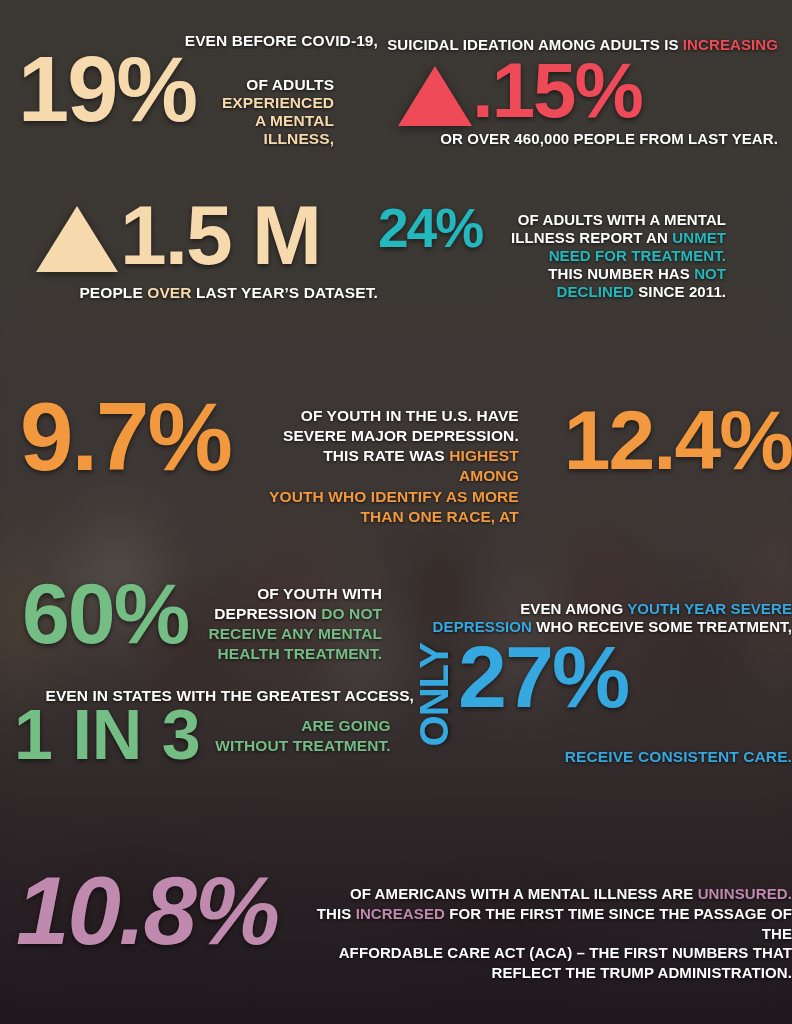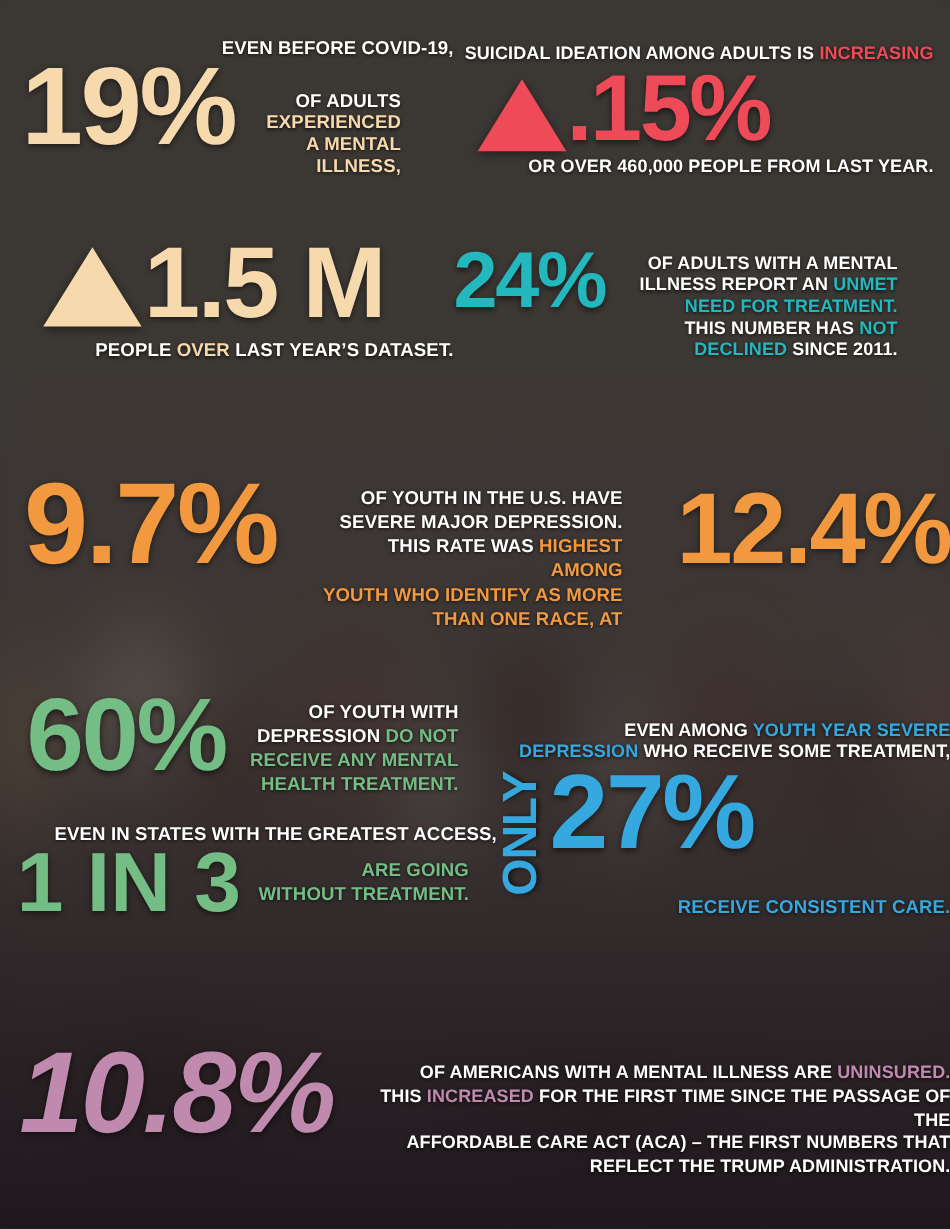--- a/index.html
+++ b/index.html
@@ -111,21 +111,21 @@
     border-left:37px solid transparent;
     border-right:37px solid transparent;
     border-bottom:60px solid #ef4a58;
     margin:10px 0 0 20px;
     filter:drop-shadow(0 2px 4px rgba(0,0,0,.5));
   }
   #b-15p .foot{font-size:15px;margin-top:4px;}
 
   
   #b-24{left:378px;top:206px;width:400px;display:flex;align-items:flex-start;}
-  #b-24 .num{font-size:66px;}
+  #b-24 .num{font-size:55px;}
   #b-24 .side{font-size:15px;margin:5px 0 0 6px;width:238px;line-height:1.2;}
 
   
   #b-97{left:20px;top:398px;width:500px;display:flex;align-items:flex-start;gap:12px;}
   #b-97 .num{font-size:96px;}
   #b-97 .side{font-size:15.5px;margin:8px 0 0 18px;width:258px;line-height:1.3;}
 
   
   #b-124{left:522px;top:406px;width:270px;}
   #b-124 .num{font-size:84px;margin-left:28px;}

